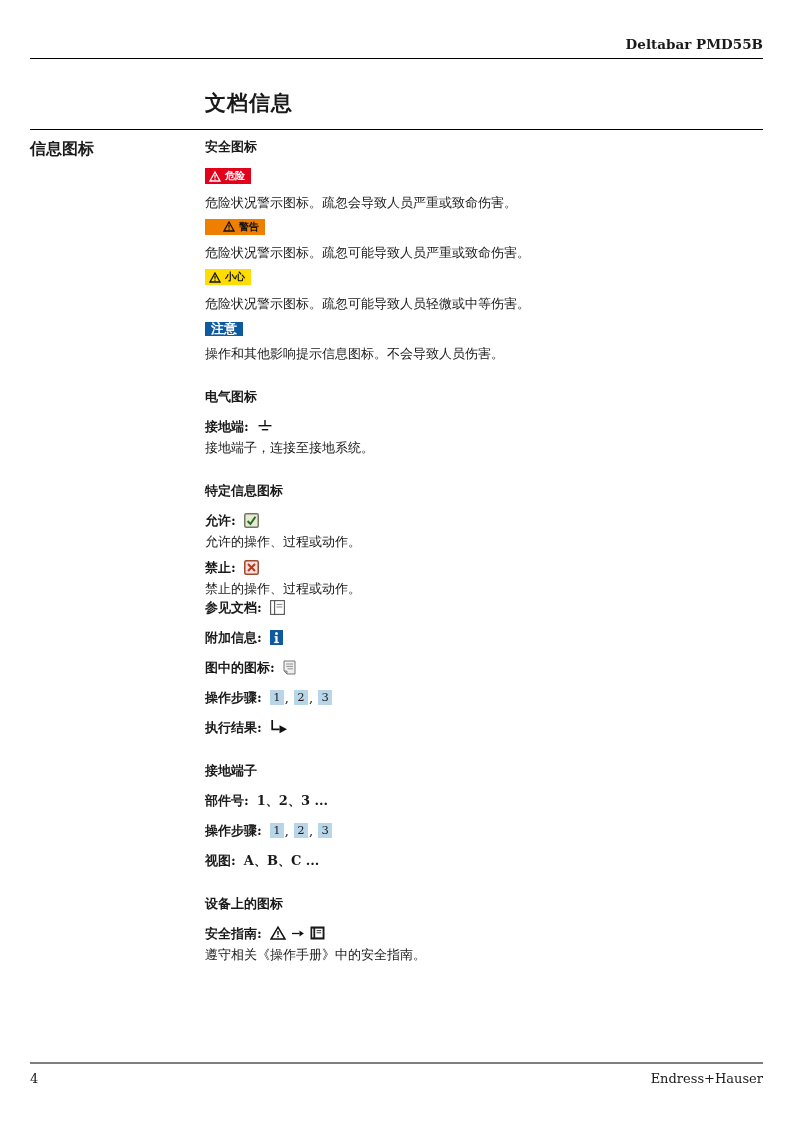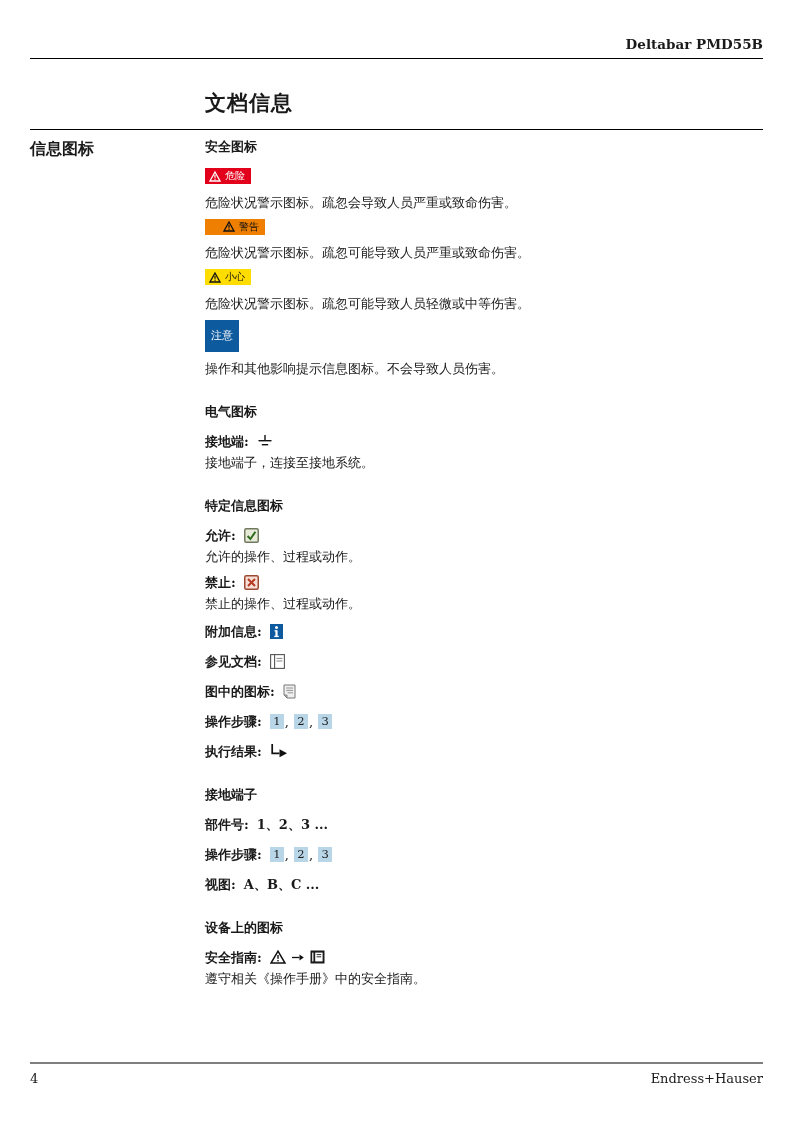--- a/index.html
+++ b/index.html
@@ -26,25 +26,25 @@
   .section-heading { font-weight:bold; margin:26px 0 13px 0; }
   .section-heading.first { margin-top:0; }
   .desc { margin:0 0 2px 0; }
   .badge-row { margin:0 0 8px 0; }
   .label-row { font-weight:bold; margin:0 0 13px 0; display:flex; align-items:center; }
   .label-row.tight { margin-bottom:4px; }
   .label-row .lbl { margin-right:8px; }
   .plainval { font-weight:bold; }
   
   .badge { display:inline-flex; align-items:center; gap:4px; height:16px; padding:0 6px 0 4px;
-           font-size:10px; font-weight:normal; line-height:16px; }
+           font-size:10px; font-weight:bold; line-height:16px; }
   .badge.danger  { background:#e2001a; color:#fff; }
   .badge.warning { background:#ee7f00; color:#111;padding-left:18px; }
   .badge.caution { background:#ffdd00; color:#111; }
-  .badge.notice  { background:#0e5a9e; color:#fff; padding:0 6px; height:32px; font-size:11px; }
+  .badge.notice  { background:#0e5a9e; color:#fff; padding:0 6px; height:14px; font-size:13px; }
   .icon { display:inline-block; vertical-align:middle; }
   
   .step-chip { display:inline-block; width:14px; height:15px; background:#b9d6e8;
                font-size:11.5px; line-height:15px; text-align:center; font-weight:normal; }
   .chip-sep { font-weight:normal; margin:0 5px 0 1px; }
   .gap { display:inline-block; width:6px; }
   
   .footer { position:absolute; left:30px; right:30px; top:1062px; }
   .rule-foot { border:none; border-top:2px solid #7f7f7f; }
   .footer-row { display:flex; justify-content:space-between; font-size:13px; margin-top:7px; }
@@ -137,42 +137,42 @@
 
       <div class="label-row tight" style="margin-top:9px">
         <span class="lbl">禁止:</span>
         <svg class="icon" width="15" height="15" viewBox="0 0 15 15">
             <rect x="0.75" y="0.75" width="13.5" height="13.5" rx="1.5" fill="#f7ded7" stroke="#9c4a32" stroke-width="1.5"></rect>
             <path d="M4 4 L11 11 M11 4 L4 11" stroke="#b43a20" stroke-width="2"></path>
           </svg>
       </div>
       <p class="desc">禁止的操作、过程或动作。</p>
 
+      <div class="label-row">
+        <span class="lbl">参见文档:</span>
+        <svg class="icon" width="15" height="15" viewBox="0 0 15 15">
+            <rect x="0.6" y="0.6" width="13.8" height="13.8" fill="#fff" stroke="#555" stroke-width="1.1"></rect>
+            <line x1="4.6" y1="0.6" x2="4.6" y2="14.4" stroke="#555" stroke-width="1.1"></line>
+            <line x1="6.5" y1="4.4" x2="12.4" y2="4.4" stroke="#777" stroke-width="0.9"></line>
+            <line x1="6.5" y1="7" x2="12.4" y2="7" stroke="#777" stroke-width="0.9"></line>
+          </svg>
+      </div>
+
       <div class="label-row" style="margin-top:11px">
         <span class="lbl">附加信息:</span>
         <svg class="icon" width="13" height="15" viewBox="0 0 13 15">
             <rect x="0" y="0" width="13" height="15" fill="#0e5a9e"></rect>
             <circle cx="6.5" cy="3.6" r="1.5" fill="#fff"></circle>
             <rect x="5.4" y="6.2" width="2.2" height="6.4" fill="#fff"></rect>
             <rect x="4.2" y="11.8" width="4.6" height="1.3" fill="#fff"></rect>
             <rect x="4.5" y="6.2" width="2" height="1.2" fill="#fff"></rect>
           </svg>
       </div>
 
       <div class="label-row">
-        <span class="lbl">参见文档:</span>
-        <svg class="icon" width="15" height="15" viewBox="0 0 15 15">
-            <rect x="0.6" y="0.6" width="13.8" height="13.8" fill="#fff" stroke="#555" stroke-width="1.1"></rect>
-            <line x1="4.6" y1="0.6" x2="4.6" y2="14.4" stroke="#555" stroke-width="1.1"></line>
-            <line x1="6.5" y1="4.4" x2="12.4" y2="4.4" stroke="#777" stroke-width="0.9"></line>
-            <line x1="6.5" y1="7" x2="12.4" y2="7" stroke="#777" stroke-width="0.9"></line>
-          </svg>
-      </div>
-
-      <div class="label-row">
         <span class="lbl">图中的图标:</span>
         <svg class="icon" width="13" height="15" viewBox="0 0 13 15">
             <path d="M1 1 H12 V14 H4 L1 11 Z" fill="#efefef" stroke="#777" stroke-width="1"></path>
             <path d="M1 11 H4 V14 Z" fill="#bdbdbd" stroke="#777" stroke-width="0.8"></path>
             <line x1="3.2" y1="4" x2="10" y2="4" stroke="#8a8a8a" stroke-width="0.9"></line>
             <line x1="3.2" y1="6.4" x2="10" y2="6.4" stroke="#8a8a8a" stroke-width="0.9"></line>
             <line x1="4.6" y1="8.8" x2="10" y2="8.8" stroke="#8a8a8a" stroke-width="0.9"></line>
           </svg>
       </div>
 

